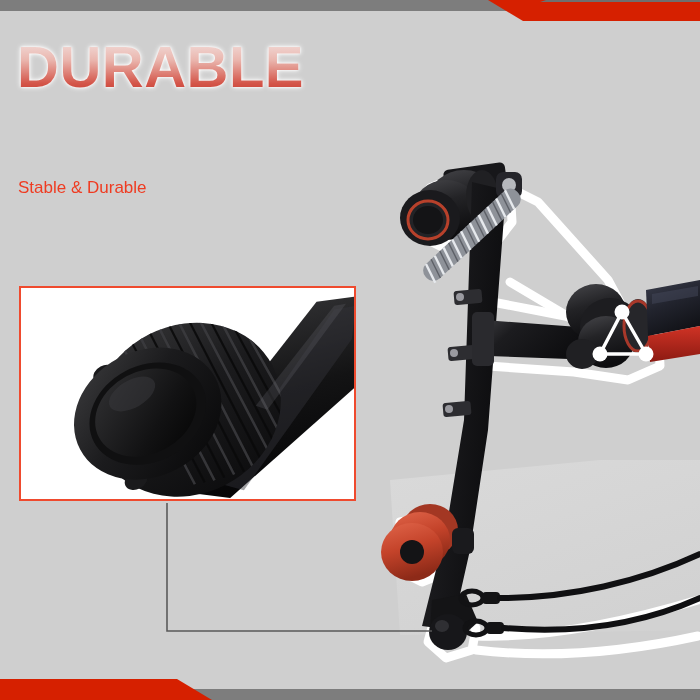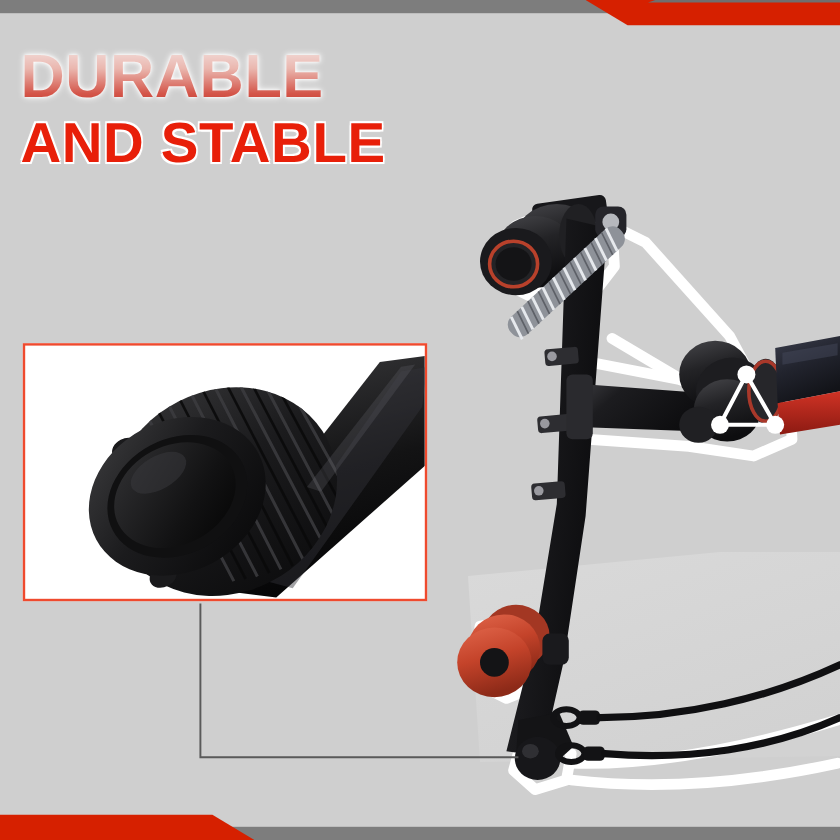--- a/index.html
+++ b/index.html
@@ -16,21 +16,21 @@
   .wedge-tr{
     position:absolute;right:0;top:0;width:212px;height:23px;z-index:3;
   }
   .wedge-bl{
     position:absolute;left:0;bottom:0;width:212px;height:23px;z-index:3;
   }
 
   
   .copy{position:absolute;left:17px;top:38px;z-index:6;}
   .h-durable{
-    font-size:51px;font-weight:bold;letter-spacing:.5px;line-height:1;
+    font-size:58px;font-weight:bold;letter-spacing:.5px;line-height:1;
     margin:0 0 6px 0;
     background:linear-gradient(180deg,#f3e3e1 0%,#eab6ae 38%,#d4564a 78%,#c5392c 100%);
     -webkit-background-clip:text;background-clip:text;color:transparent;
     -webkit-text-fill-color:transparent;
     filter:drop-shadow(0 0 1.2px #ffffff) drop-shadow(0 0 2.5px #ffffff);
   }
   .h-stable{
     font-size:47px;font-weight:bold;letter-spacing:.5px;line-height:1;
     margin:0;color:#e81f09;
     text-shadow:
@@ -65,22 +65,22 @@
   <svg class="wedge-tr" viewBox="0 0 212 23" preserveAspectRatio="none">
     <polygon points="212,0 212,21 35,21 0,0" fill="#d62000"></polygon>
     <polygon points="58,0 212,0 212,2 52,2" fill="#6f6f6f"></polygon>
   </svg>
   <svg class="wedge-bl" viewBox="0 0 212 23" preserveAspectRatio="none">
     <polygon points="0,23 0,2 177,2 212,23" fill="#d62000"></polygon>
   </svg>
 
   <div class="copy">
     <div class="h-durable">DURABLE</div>
-    <div class="h-stable">AND STABLE</div>
   </div>
+  <div class="sub1">Stable &amp; Durable</div>
 
   <svg class="leader" viewBox="0 0 700 700">
     <path d="M167,503 L167,631 L432,631" fill="none" stroke="#5a5a5a" stroke-width="1.6"></path>
   </svg>
 
   <div class="inset">
     <svg viewBox="0 0 337 215">
       <defs>
         <linearGradient id="tubeG" x1="0" y1="0" x2="0.25" y2="1">
           <stop offset="0" stop-color="#4b4b4d"></stop>

